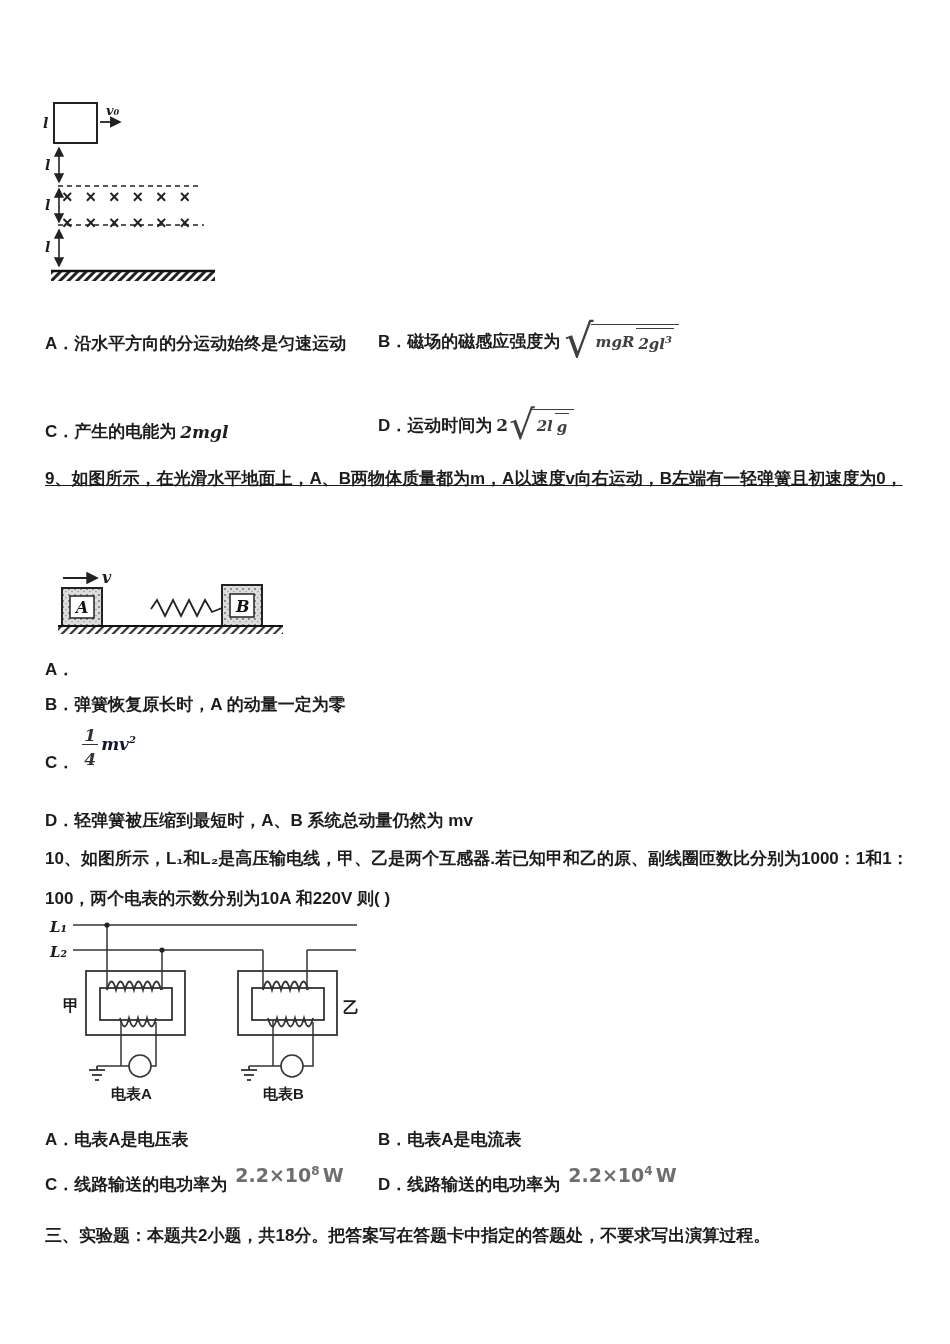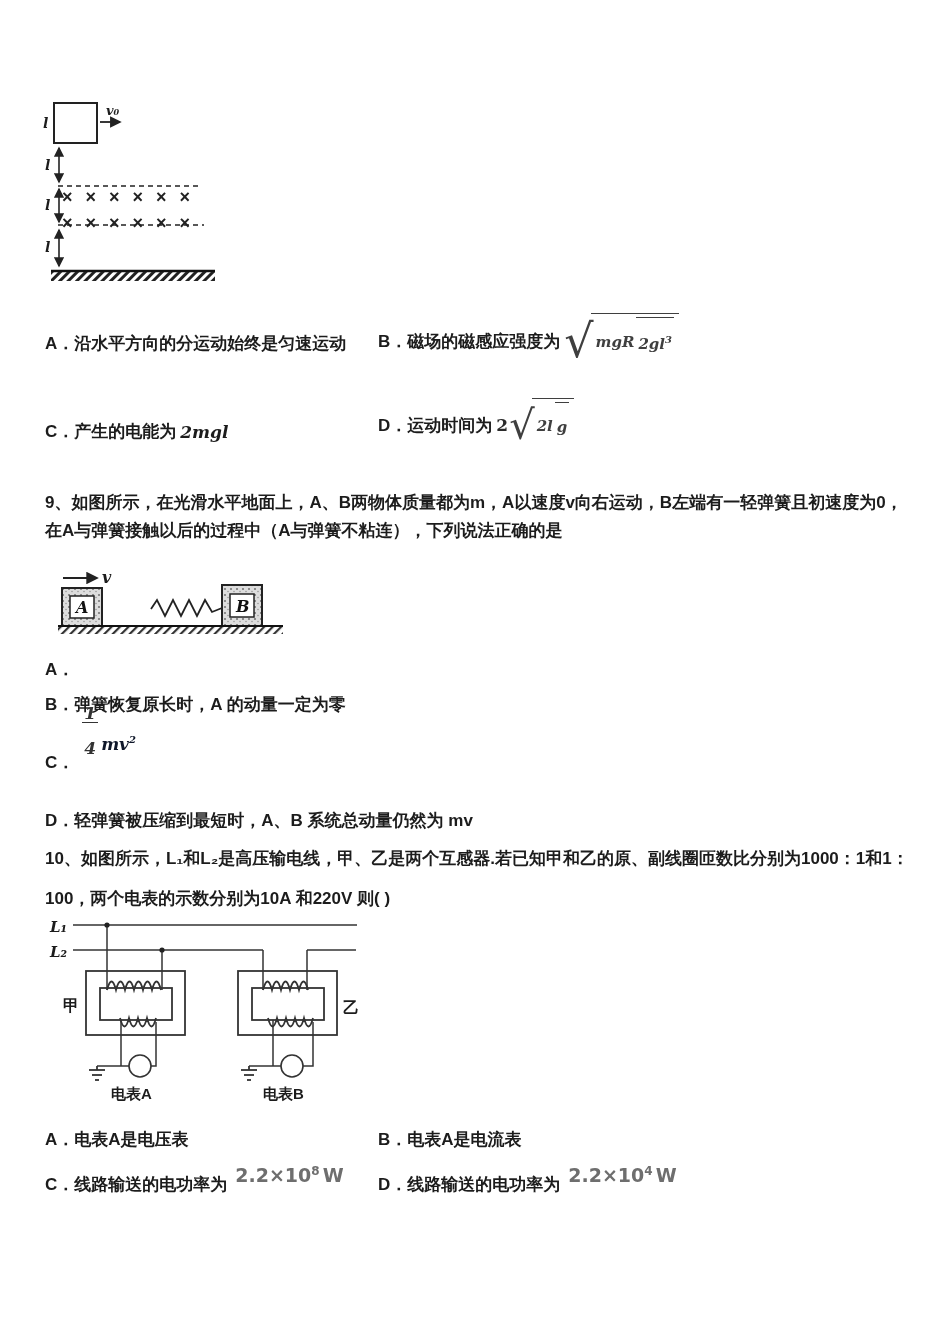--- a/index.html
+++ b/index.html
@@ -12,21 +12,21 @@
   .vbottom{align-items:flex-end;}
   .serifml{font-family:"DejaVu Serif","Liberation Serif",serif;font-style:italic;font-weight:bold;}
   
   .sqrt{display:inline-flex;align-items:center;color:#3f3f3f;
         font-family:"DejaVu Serif","Liberation Serif",serif;font-style:italic;margin-left:4px;}
   .rad{font-size:46px;font-weight:400;line-height:0;font-style:normal;margin-right:-3px;}
   .rad::before{content:"\221A";}
   .vin{border-top:1.6px solid #3f3f3f;padding:3px 5px 0 3px;}
   .frac{display:inline-flex;flex-direction:row;align-items:center;font-size:15px;line-height:1.15;}
   .fnum{padding:0 2px;}
-  .fden{border-top:1.4px solid #3f3f3f;padding:16px 2px;}
+  .fden{border-top:1.4px solid #3f3f3f;padding:5px 2px;}
   .fden sup,.ftail sup{font-size:10px;vertical-align:super;}
   .coeff{font-family:"DejaVu Serif","Liberation Serif",serif;font-weight:bold;font-size:17px;color:#2a2a2a;margin-left:4px;}
   
   .bigfrac{display:inline-flex;flex-direction:column;align-items:center;
            font-family:"DejaVu Serif","Liberation Serif",serif;font-style:italic;
            font-size:17px;color:#333;line-height:1.1;margin-left:8px;}
   .bigfrac .fden{border-top:1.5px solid #333;}
   .ftail{font-family:"DejaVu Serif","Liberation Serif",serif;font-style:italic;
          color:#0f172a;font-size:17px;margin:0 0 20px 3px;}
   
@@ -106,22 +106,21 @@
       <span class="rad" style="font-size:40px;"></span>
       <span class="vin">
         <span class="frac">
           <span class="fnum">2l</span>
           <span class="fden">g</span>
         </span>
       </span>
     </span>
   </div>
 
-  <div class="abs txt" style="left:45px;top:491px;">9、如图所示，在光滑水平地面上，A、B两物体质量都为m，A以速度v向右运动，B左端有一轻弹簧且初速度为0，</div>
-  <div class="abs txt" style="left:45px;top:519px;">在A与弹簧接触以后的过程中（A与弹簧不粘连），下列说法正确的是</div>
+  <div class="abs txt" style="left:45px;top:467px;text-decoration:underline;">9、如图所示，在光滑水平地面上，A、B两物体质量都为m，A以速度v向右运动，B左端有一轻弹簧且初速度为0，</div>
 
   <svg class="abs" style="left:55px;top:563px;" width="290" height="80" viewBox="0 0 290 80">
     <defs>
       <marker id="arr2" viewBox="0 0 10 10" refX="8.5" refY="5" markerWidth="7" markerHeight="7" orient="auto-start-reverse">
         <path d="M0,0L10,5L0,10z" fill="#222"></path>
       </marker>
       <pattern id="hatch2" width="6" height="8" patternUnits="userSpaceOnUse" patternTransform="rotate(45)">
         <rect width="2.2" height="8" fill="#333"></rect>
       </pattern>
       <pattern id="spk" width="6" height="6" patternUnits="userSpaceOnUse">
@@ -239,14 +238,15 @@
     <span>C．</span>
       <span>线路输送的电功率为</span>
     <span class="pw"><span>2.2×10</span><sup>8</sup><span class="unit">W</span></span>
   </div>
   <div class="abs txt choice vbottom" style="left:378px;top:1152px;height:44px;">
     <span>D．</span>
       <span>线路输送的电功率为</span>
     <span class="pw"><span>2.2×10</span><sup>4</sup><span class="unit">W</span></span>
   </div>
 
+  <div class="abs txt" style="left:45px;top:1224px;">三、实验题：本题共2小题，共18分。把答案写在答题卡中指定的答题处，不要求写出演算过程。</div>
 
 </div>
 
 </body></html>

